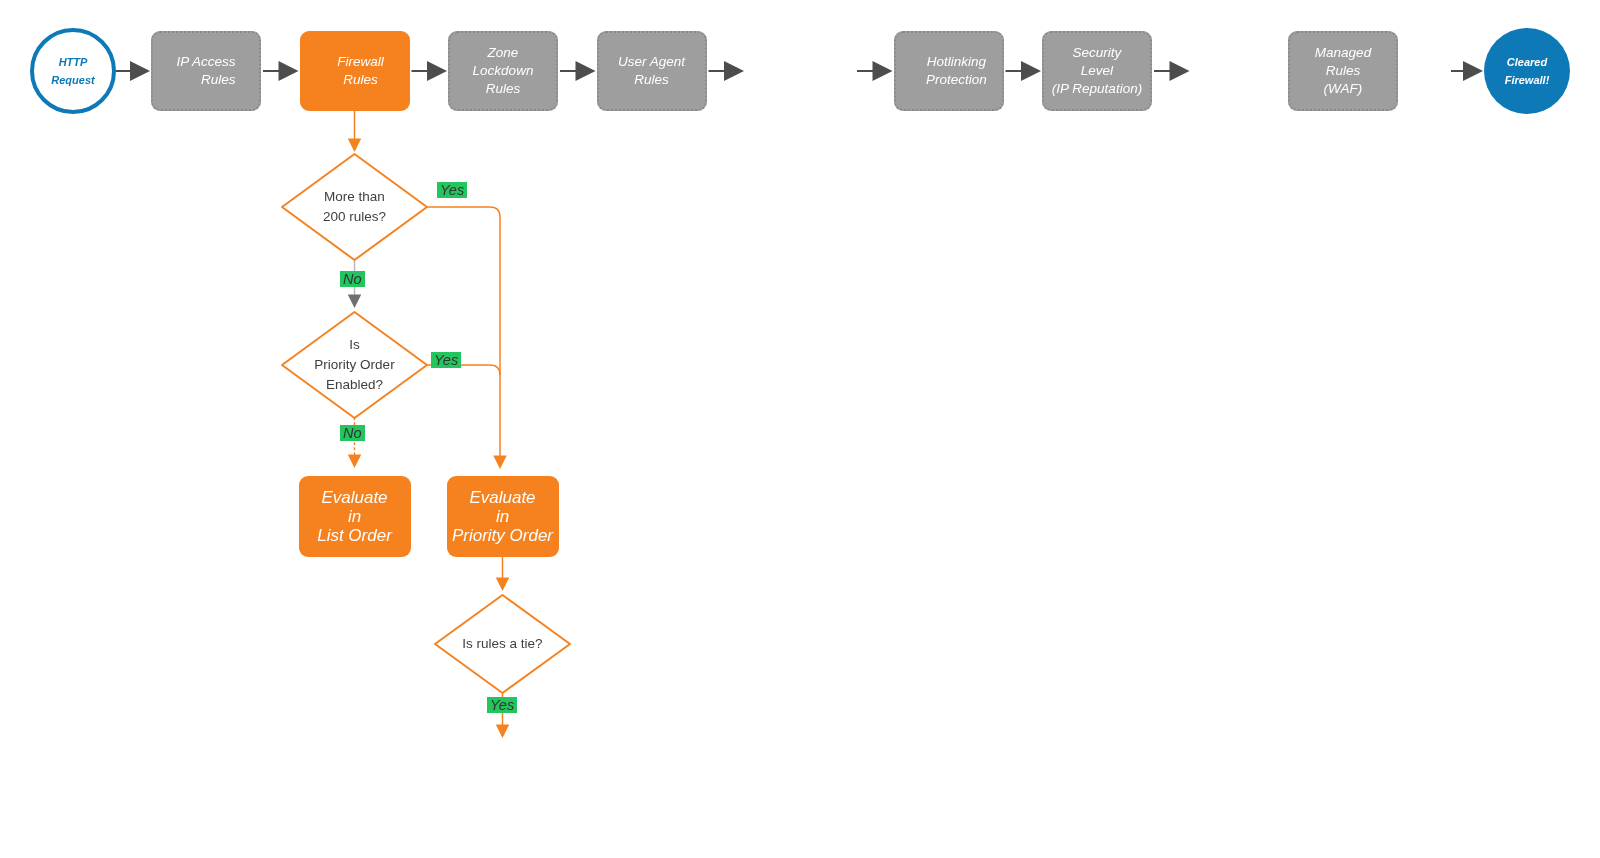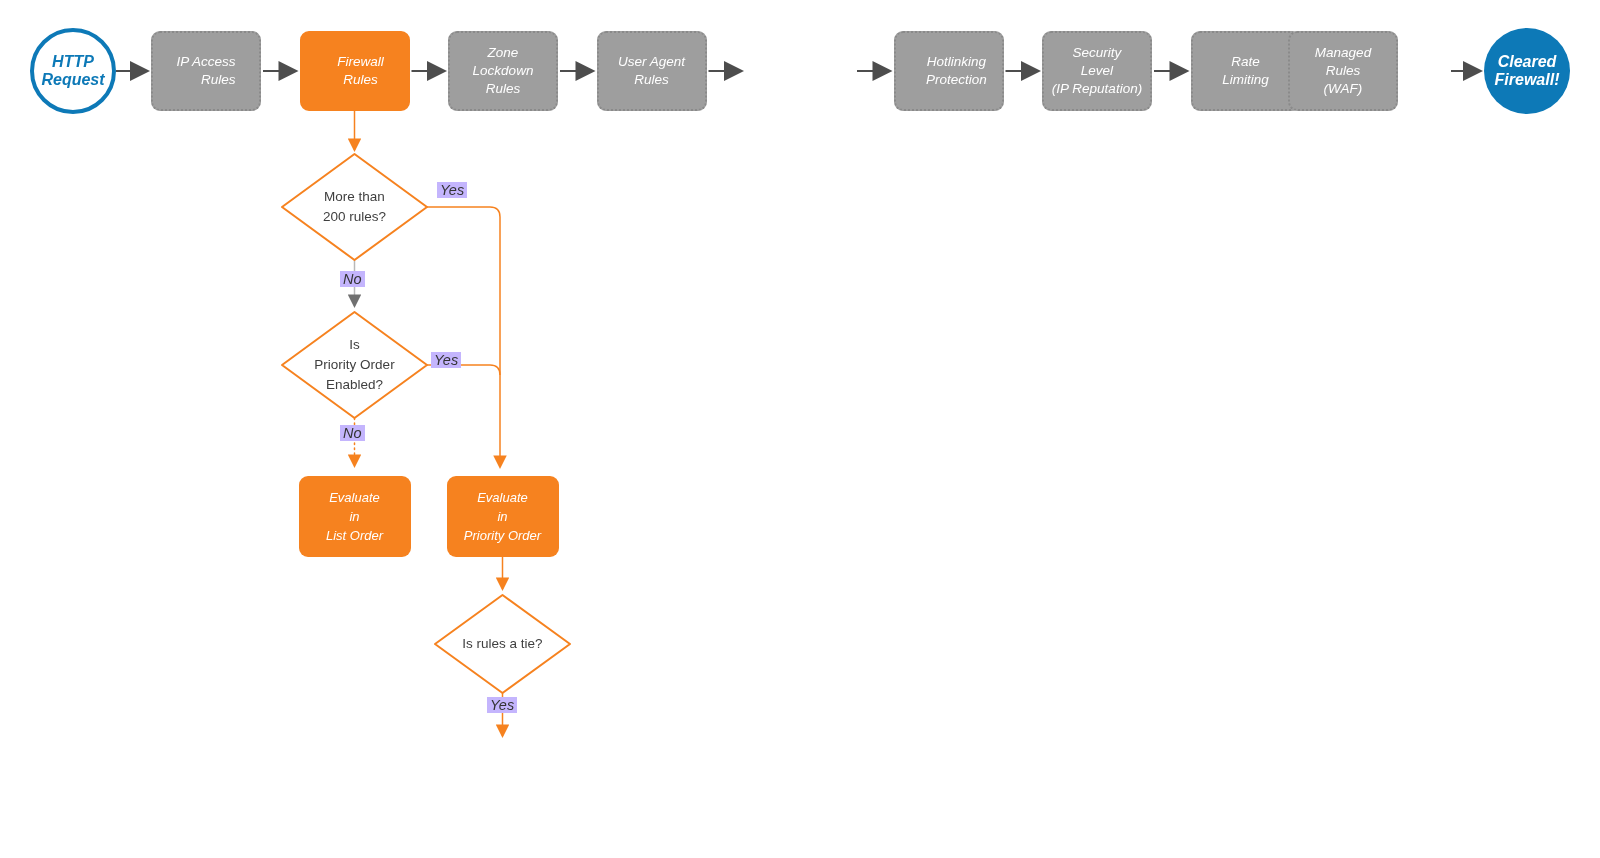--- a/index.html
+++ b/index.html
@@ -39,21 +39,21 @@
     padding-left: 12px;
   }
   
   .terminal {
     top: 28px;
     width: 86px;
     height: 86px;
     border-radius: 50%;
     font-weight: bold;
     font-style: italic;
-    font-size: 16px;
+    font-size: 11px;
     line-height: 18px;
   }
   .terminal.start {
     left: 30px;
     background: #ffffff;
     border: 4px solid var(--blue);
     color: var(--blue);
   }
   .terminal.end {
     left: 1484px;
@@ -62,21 +62,21 @@
     font-style: italic;
   }
   
   .action {
     width: 112px;
     height: 81px;
     border-radius: 9px;
     background: var(--orange);
     color: #ffffff;
     font-style: italic;
-    font-size: 13px;
+    font-size: 17px;
     line-height: 19px;
   }
   
   .diamond-label {
     position: absolute;
     display: flex;
     align-items: center;
     justify-content: center;
     text-align: center;
     white-space: pre-line;
@@ -84,21 +84,21 @@
     font-size: 13.5px;
     line-height: 20px;
   }
   
   .edge-label {
     position: absolute;
     font-style: italic;
     color: var(--edgeLabelText);
     font-size: 14.5px;
     line-height: 16px;
-    background: #c4b5fd;
+    background: #22c55e;
     padding: 0 3px;
   }
   
   .wires { position: absolute; left: 0; top: 0; pointer-events: none; }
   .wire-dark   { stroke: var(--arrowDark); stroke-width: 2;   fill: none; }
   .wire-orange { stroke: var(--orange);    stroke-width: 1.5; fill: none; }
   .wire-gray   { stroke: var(--lineGray);  stroke-width: 1.5; fill: none; }
   .wire-dotted { stroke-dasharray: 1.5 3.5; stroke-linecap: round; }
   .diamond { fill: #ffffff; stroke: var(--orange); stroke-width: 2; stroke-linejoin: round; }
   .mk-dark   { fill: var(--arrowDark); }
@@ -164,22 +164,20 @@
   <div class="node step" style="left:448px;">Zone
 Lockdown
 Rules</div>
   <div class="node step" style="left:596.5px;">User Agent
 Rules</div>
   <div class="node step" style="left:893.5px;padding-left:16px;">Hotlinking
 Protection</div>
   <div class="node step" style="left:1042px;">Security
 Level
 (IP Reputation)</div>
-  <div class="node step" style="left:1190.5px;">Rate
-Limiting</div>
   <div class="node step" style="left:1288px;">Managed
 Rules
 (WAF)</div>
 
   <div class="node terminal end">Cleared
 Firewall!</div>
 
   <div class="diamond-label" style="left:282px; top:154px; width:145px; height:106px;">More than
 200 rules?</div>
   <div class="diamond-label" style="left:282px; top:312px; width:145px; height:106px;">Is

